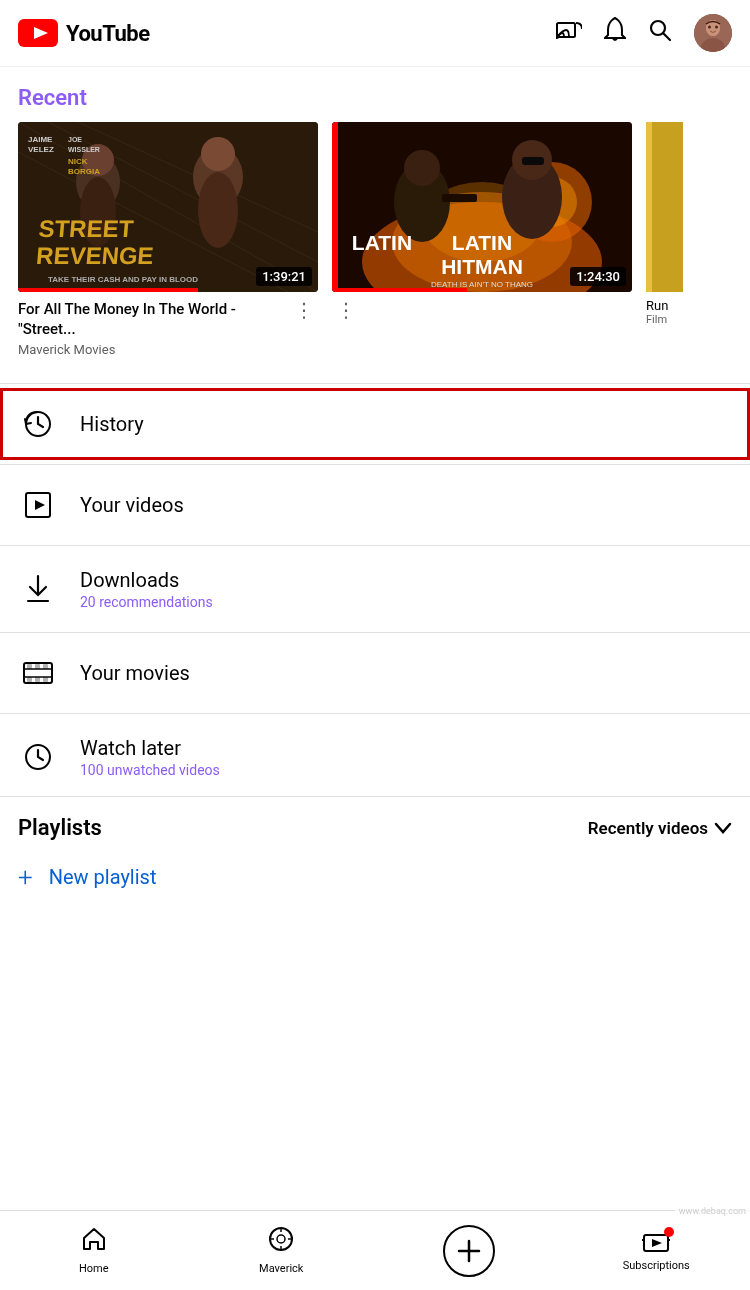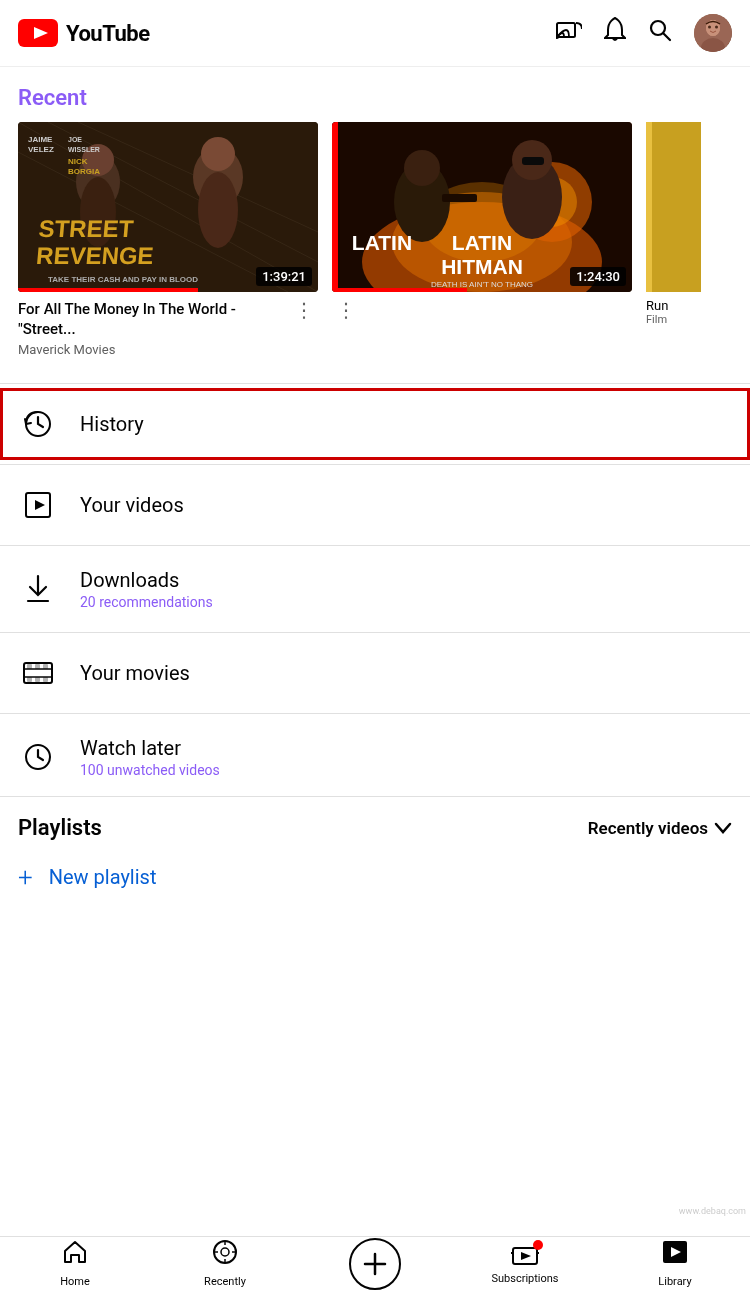--- a/index.html
+++ b/index.html
@@ -222,21 +222,21 @@
       color: #065fd4;
       font-weight: 400;
     }
 
     
     .bottom-nav {
       position: fixed;
       bottom: 0;
       left: 0;
       width: 750px;
-      height: 54px;
+      height: 80px;
       background: #fff;
       border-top: 1px solid #e0e0e0;
       display: flex;
       align-items: stretch;
     }
     .nav-item {
       flex: 1;
       display: flex;
       flex-direction: column;
       align-items: center;
@@ -313,21 +313,21 @@
       font-size: 9px;
       color: #ccc;
       padding: 2px 4px;
       background: rgba(255,255,255,0.7);
       z-index: 999;
     }
 
     
     .partial-card {
       flex: 0 0 auto;
-      width: 55px;
+      width: 37px;
       overflow: hidden;
     }
     .partial-thumb {
       width: 300px;
       height: 170px;
       background: linear-gradient(135deg, #c8a020 0%, #8a6010 100%);
       border-radius: 4px;
     }
 
   </style>
@@ -599,21 +599,21 @@
     <span class="nav-icon">
       <svg width="26" height="26" viewBox="0 0 26 26" fill="none">
         <circle cx="13" cy="13" r="11" stroke="#030303" stroke-width="2" fill="none"></circle>
         <circle cx="13" cy="13" r="4" stroke="#030303" stroke-width="1.5" fill="none"></circle>
         <line x1="13" y1="2" x2="13" y2="6" stroke="#030303" stroke-width="1.5"></line>
         <line x1="13" y1="20" x2="13" y2="24" stroke="#030303" stroke-width="1.5"></line>
         <line x1="2" y1="13" x2="6" y2="13" stroke="#030303" stroke-width="1.5"></line>
         <line x1="20" y1="13" x2="24" y2="13" stroke="#030303" stroke-width="1.5"></line>
       </svg>
     </span>
-    <span class="nav-label">Recently</span>
+    <span class="nav-label">Maverick</span>
   </div>
 
   <div class="nav-center-btn">
     <div class="nav-add-circle">
       <svg width="28" height="28" viewBox="0 0 28 28" fill="none">
         <line x1="14" y1="4" x2="14" y2="24" stroke="#030303" stroke-width="2.5" stroke-linecap="round"></line>
         <line x1="4" y1="14" x2="24" y2="14" stroke="#030303" stroke-width="2.5" stroke-linecap="round"></line>
       </svg>
     </div>
   </div>
@@ -624,23 +624,14 @@
         <rect x="2" y="6" width="24" height="16" rx="2" stroke="#030303" stroke-width="2" fill="none"></rect>
         <polygon points="10,10 10,18 20,14" fill="#030303"></polygon>
         <line x1="2" y1="11" x2="0" y2="11" stroke="#030303" stroke-width="2"></line>
         <line x1="26" y1="11" x2="28" y2="11" stroke="#030303" stroke-width="2"></line>
       </svg>
       <div class="sub-dot"></div>
     </div>
     <span class="nav-label">Subscriptions</span>
   </div>
 
-  <div class="nav-item">
-    <span class="nav-icon">
-      <svg width="28" height="26" viewBox="0 0 28 26" fill="none">
-        <rect x="2" y="2" width="24" height="22" rx="2" fill="#030303"></rect>
-        <polygon points="10,8 10,18 20,13" fill="white"></polygon>
-      </svg>
-    </span>
-    <span class="nav-label">Library</span>
-  </div>
 
 </div>
 
 </body></html>

